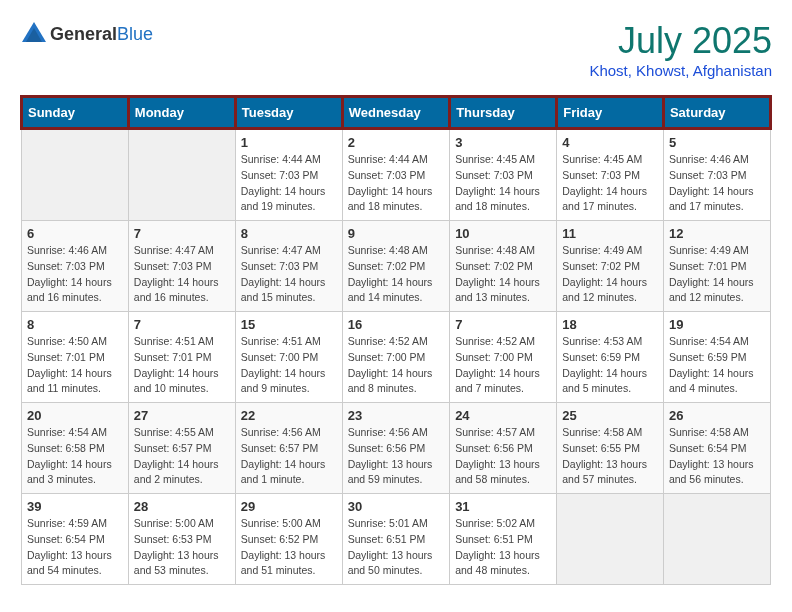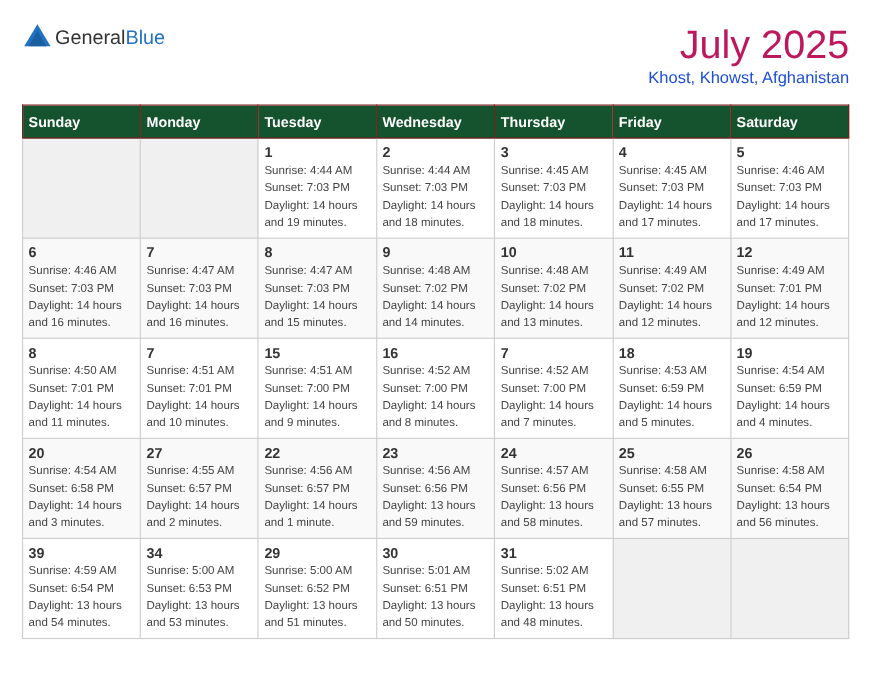--- a/index.html
+++ b/index.html
@@ -23,40 +23,40 @@
     .logo-icon {
       width: 28px;
       height: 28px;
       margin-right: 2px;
     }
     .title-block {
       text-align: right;
     }
     .month-year {
       font-size: 36px;
-      color: #be185d;
+      color: #0f766e;
       font-weight: normal;
     }
     .location {
       font-size: 15px;
       color: #1d4ed8;
     }
     .calendar {
       width: 100%;
       border-collapse: collapse;
       font-size: 11px;
     }
     .calendar thead tr th {
-      background-color: #14532d;
+      background-color: #0369a1;
       color: #fff;
       padding: 7px 5px;
       text-align: left;
       font-size: 13px;
       font-weight: bold;
-      border: 1px solid #7f1d1d;
+      border: 3px solid #7f1d1d;
     }
     .calendar tbody tr td {
       border: 1px solid #ccc;
       vertical-align: top;
       padding: 5px 5px;
       width: 108px;
       min-height: 80px;
       background: #fff;
     }
     .calendar tbody tr:nth-child(even) td {
@@ -81,21 +81,21 @@
 </head>
 <body>
 
 <div class="header">
   <div class="logo">
     <svg class="logo-icon" viewBox="0 0 28 28" xmlns="http://www.w3.org/2000/svg">
       <polygon points="14,2 26,22 2,22" fill="#2272c3"></polygon>
       <polygon points="14,8 22,22 6,22" fill="#1a5fa0"></polygon>
     </svg>
     <div>
-      <span style="font-size:18px;font-weight:normal;color:#333;">General</span><span style="font-size:18px;font-weight:normal;color:#2272c3;">Blue</span>
+      <span style="font-size:18px;font-weight:bold;color:#333;">General</span><span style="font-size:18px;font-weight:normal;color:#2272c3;">Blue</span>
     </div>
   </div>
   <div class="title-block">
     <div class="month-year">July 2025</div>
     <div class="location">Khost, Khowst, Afghanistan</div>
   </div>
 </div>
 
 <table class="calendar">
   <thead>
@@ -223,21 +223,21 @@
           <span class="day-number">26</span>
           <div class="day-detail">Sunrise: 4:58 AM<br>Sunset: 6:54 PM<br>Daylight: 13 hours and 56 minutes.</div>
         </td>
       </tr>
       <tr>
         <td>
           <span class="day-number">39</span>
           <div class="day-detail">Sunrise: 4:59 AM<br>Sunset: 6:54 PM<br>Daylight: 13 hours and 54 minutes.</div>
         </td>
         <td>
-          <span class="day-number">34</span>
+          <span class="day-number">28</span>
           <div class="day-detail">Sunrise: 5:00 AM<br>Sunset: 6:53 PM<br>Daylight: 13 hours and 53 minutes.</div>
         </td>
         <td>
           <span class="day-number">29</span>
           <div class="day-detail">Sunrise: 5:00 AM<br>Sunset: 6:52 PM<br>Daylight: 13 hours and 51 minutes.</div>
         </td>
         <td>
           <span class="day-number">30</span>
           <div class="day-detail">Sunrise: 5:01 AM<br>Sunset: 6:51 PM<br>Daylight: 13 hours and 50 minutes.</div>
         </td>

